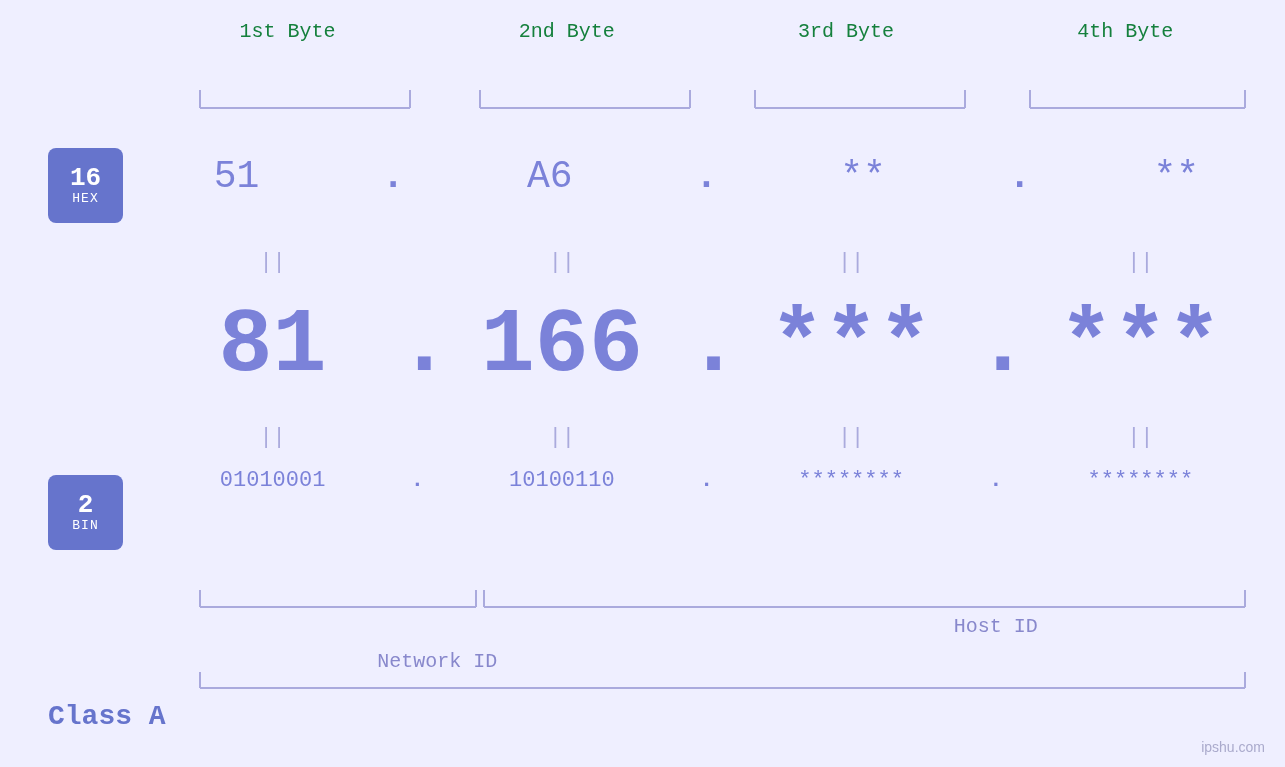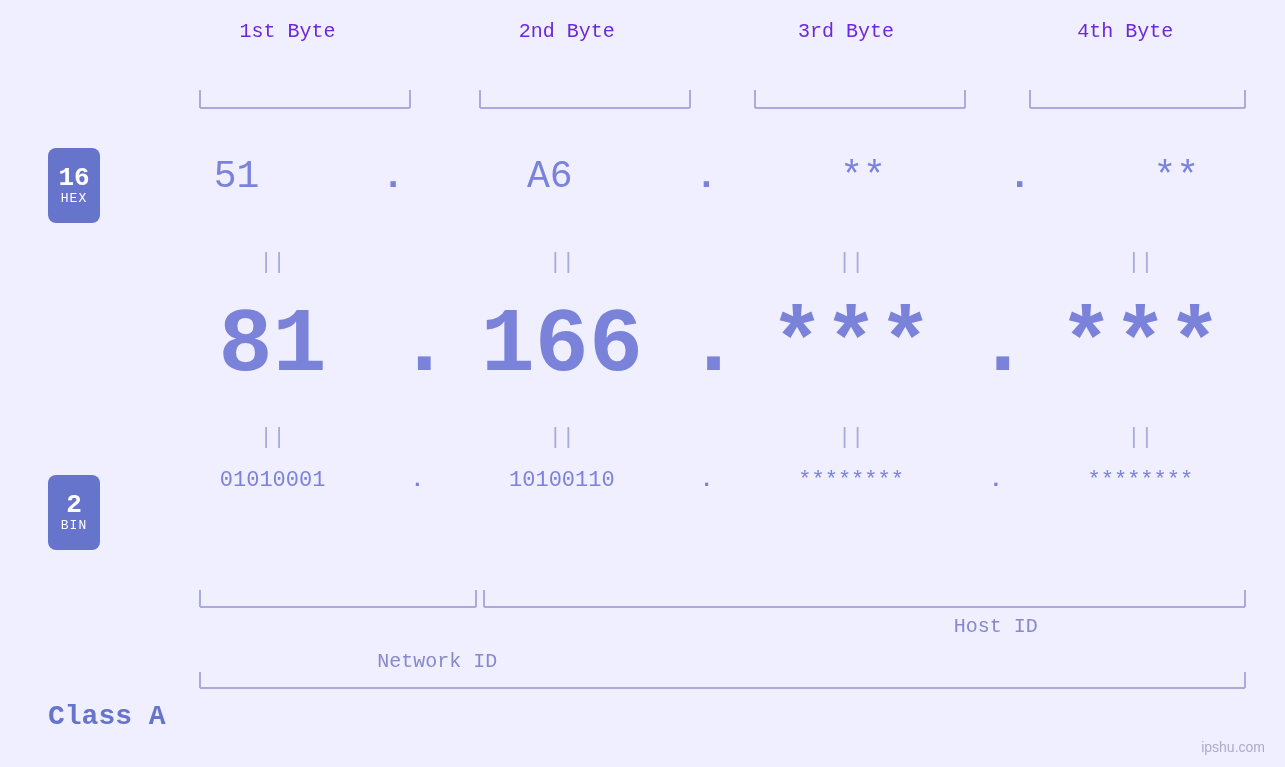--- a/index.html
+++ b/index.html
@@ -17,21 +17,21 @@
       width: 1285px;
       height: 767px;
       position: relative;
       background: #efefff;
     }
 
     
     .base-badge {
       position: absolute;
       left: 48px;
-      width: 52px;
+      width: 75px;
       height: 75px;
       background: #6674cc;
       border-radius: 8px;
       display: flex;
       flex-direction: column;
       align-items: center;
       justify-content: center;
       color: white;
     }
 
@@ -56,21 +56,21 @@
       position: absolute;
       top: 20px;
       left: 148px;
       right: 20px;
       display: flex;
     }
 
     .col-header {
       flex: 1;
       text-align: center;
-      color: #6d28d9;
+      color: #15803d;
       font-size: 20px;
       font-family: 'Courier New', Courier, monospace;
     }
 
     
     .hex-row {
       position: absolute;
       top: 155px;
       left: 148px;
       right: 20px;

